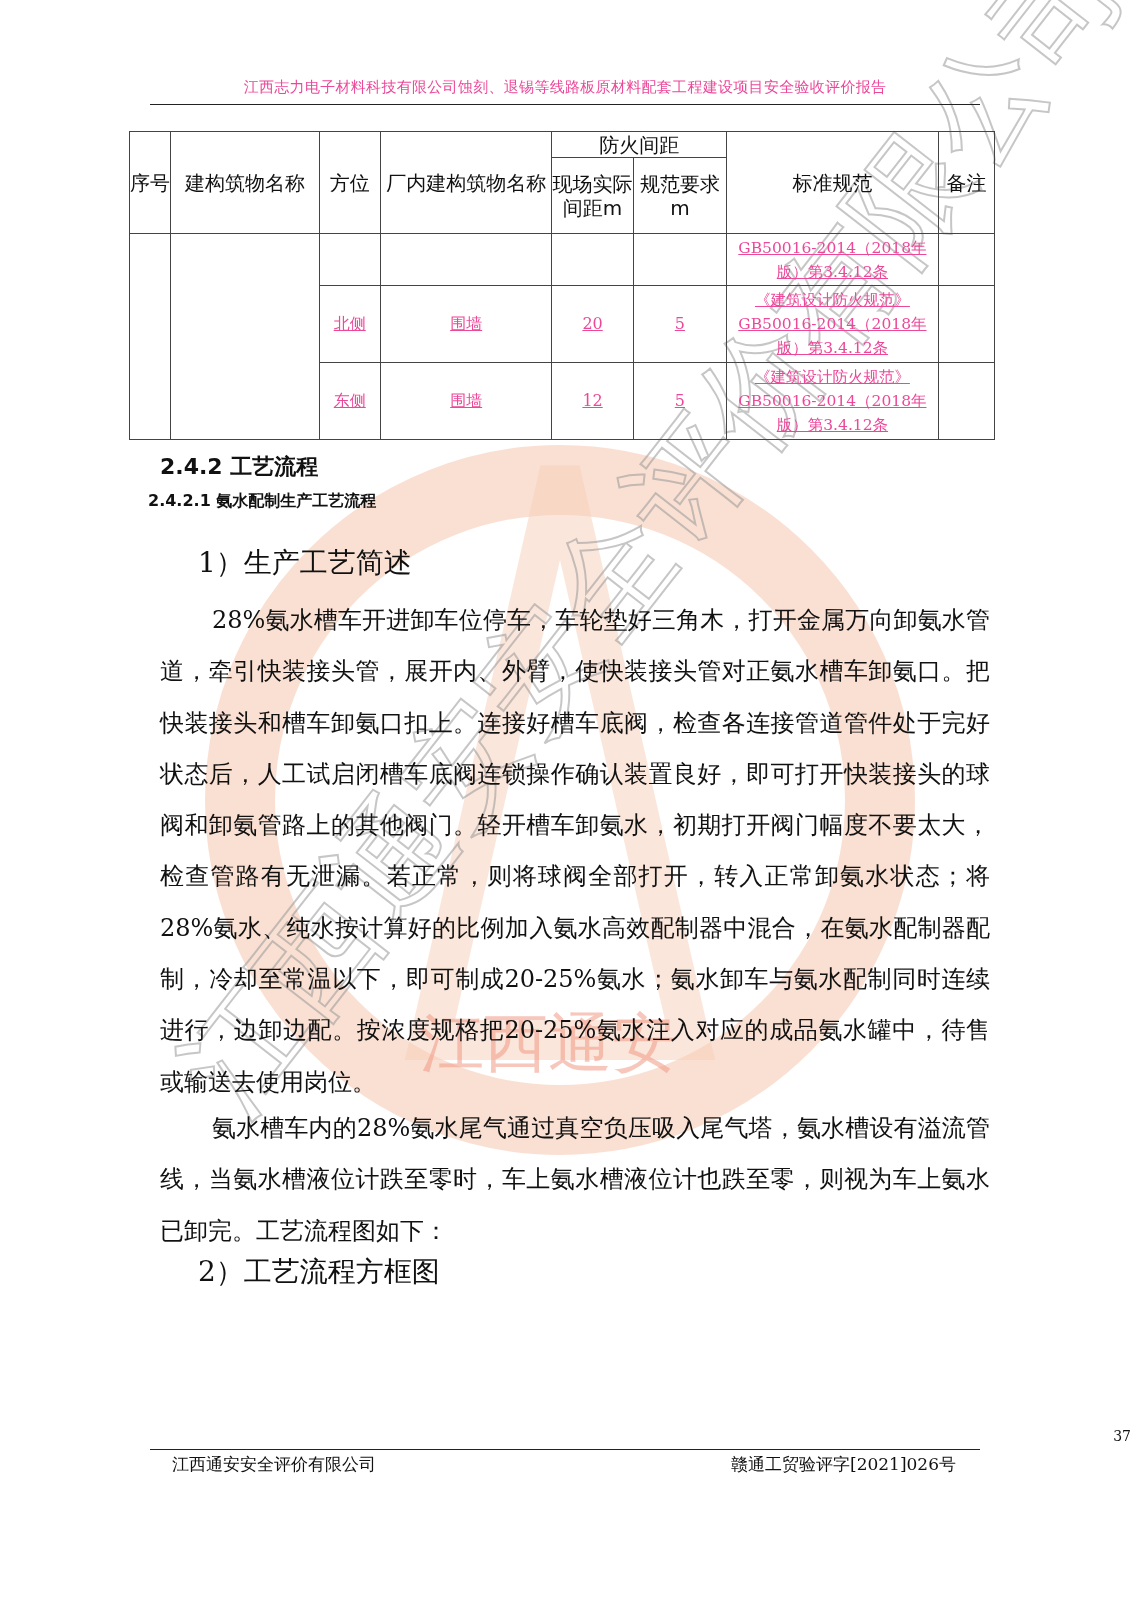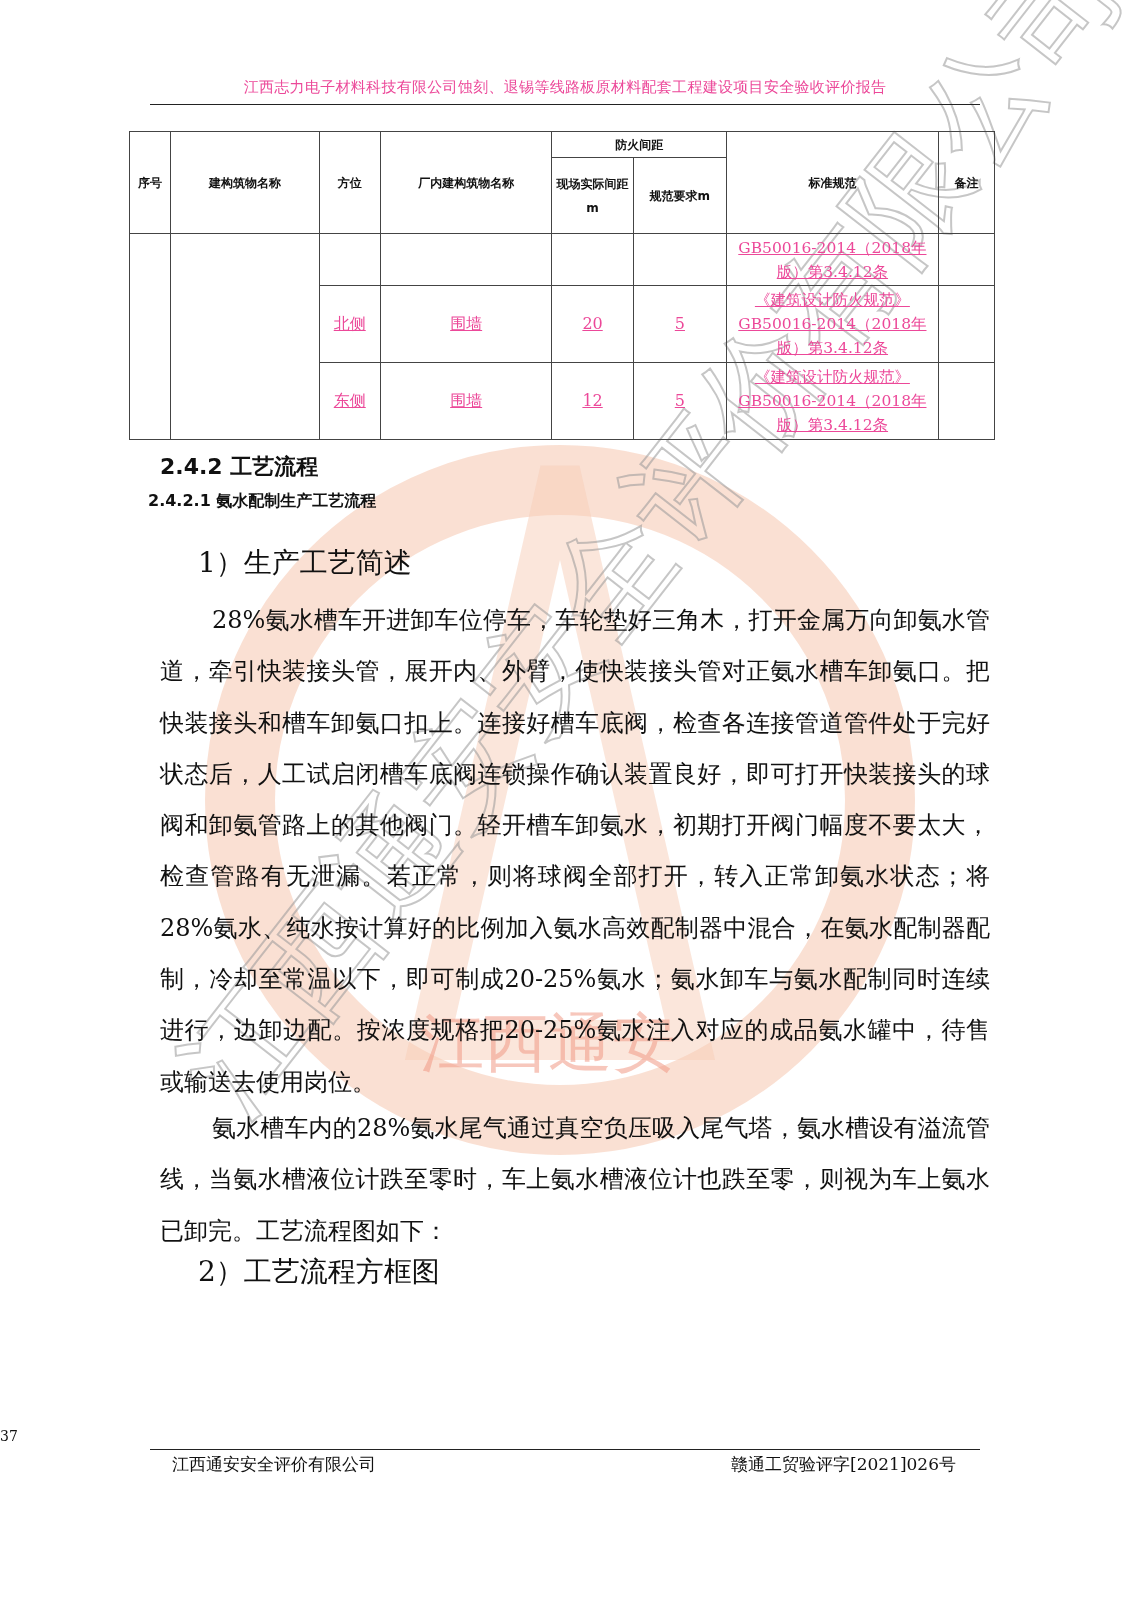--- a/index.html
+++ b/index.html
@@ -4,30 +4,30 @@
   <style>
     html, body { margin:0; padding:0; background:#fff; }
     body { width:1131px; height:1600px; position:relative; overflow:hidden;
       font-family:"DejaVu Serif","Liberation Serif",serif; color:#111; }
     .header { position:absolute; left:150px; top:78px; width:830px; text-align:center;
       font-size:15px; color:#ec4899; letter-spacing:0.3px; }
     .header-rule { position:absolute; left:150px; top:104px; width:830px; border-top:1px solid #222; }
     table.fire { position:absolute; left:129px; top:131px; width:866px; border-collapse:collapse;
       font-size:16px; }
     table.fire td, table.fire th { border:1px solid #444; text-align:center; vertical-align:middle; padding:0; line-height:24px; }
-    table.fire th { font-weight:bold; font-family:"DejaVu Sans","Liberation Sans",sans-serif; font-size:12px; line-height:24px; }
+    table.fire th { font-weight:normal; font-family:"DejaVu Sans","Liberation Sans",sans-serif; font-size:20px; line-height:24px; }
     table.fire td { color:#ec4899;text-decoration:underline; }
     .std { font-size:15.5px; line-height:25px; }
     h2.s1 { position:absolute; left:148px; top:440px; margin:12px; font-size:22px; font-weight:bold;
       font-family:"DejaVu Sans","Liberation Sans",sans-serif; }
     h3.s2 { position:absolute; left:148px; top:491px; margin:0; font-size:16px; font-weight:bold;
       font-family:"DejaVu Sans","Liberation Sans",sans-serif; }
     .sub { position:absolute; left:198px; font-size:28px; }
     .para { position:absolute; left:148px; width:830px; font-size:24px; line-height:51.3px; text-indent:52px; margin:12px; text-align:justify; }
-    .pageno { position:absolute; left:0; width:1131px; top:1428px; text-align:left; font-size:14px; }
+    .pageno { position:absolute; left:0; width:1131px; top:1428px; text-align:right; font-size:14px; }
     .footer-rule { position:absolute; left:150px; top:1449px; width:830px; border-top:1px solid #222; }
     .footer-left { position:absolute; left:172px; top:1453px; font-size:17px; }
     .footer-right { position:absolute; right:175px; top:1453px; font-size:17px; }
     .watermark { position:absolute; pointer-events:none; }
   </style>
 </head>
 <body>
 
 <svg class="watermark" style="left:0;top:0" width="1131" height="1600">
   <circle cx="560" cy="800" r="320" fill="none" stroke="#f6c7ae" stroke-width="70" opacity="0.55"></circle>

